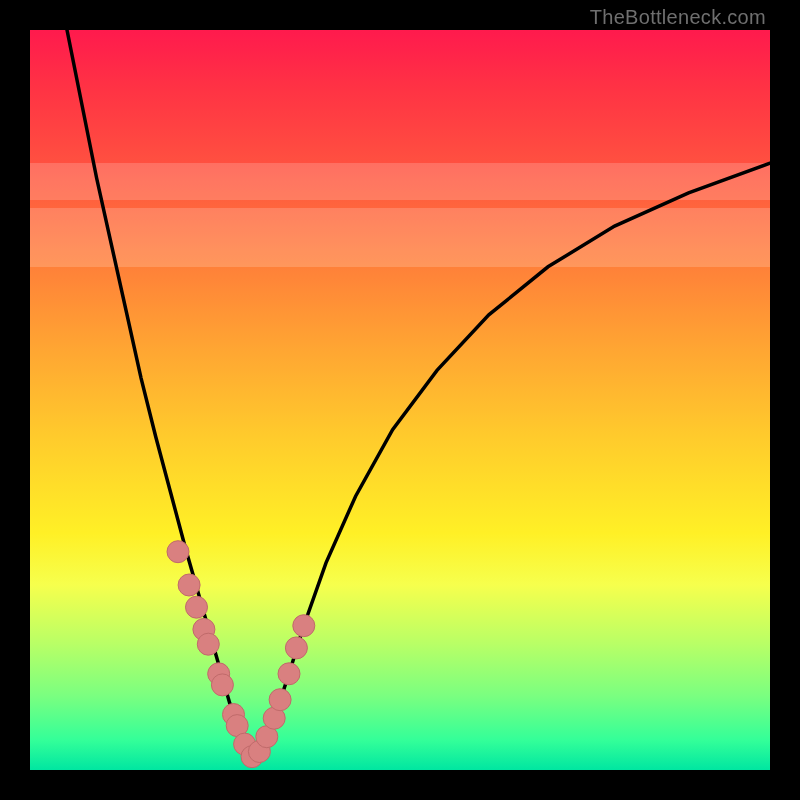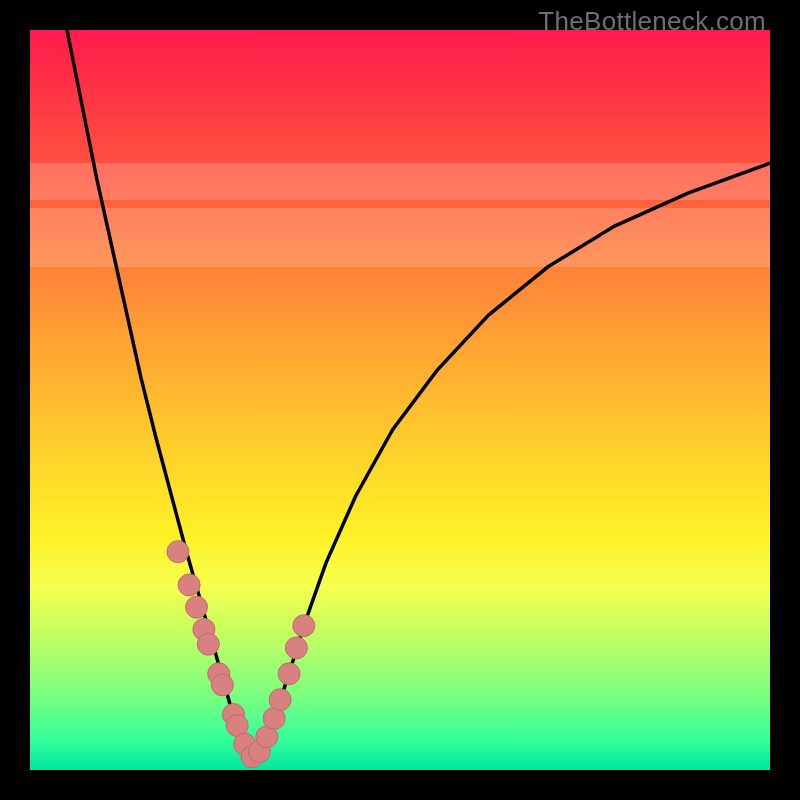--- a/index.html
+++ b/index.html
@@ -49,21 +49,21 @@
     left: 0;
     top: 0;
     width: 740px;
     height: 740px;
   }
   .watermark {
     position: absolute;
     top: 6px;
     right: 34px;
     color: #6f6f6f;
-    font-size: 26px;
+    font-size: 20px;
     font-weight: 500;
     letter-spacing: 0.3px;
   }
 </style>
 </head>
 <body>
 
 <div class="frame">
 
   <div class="plot-area">

